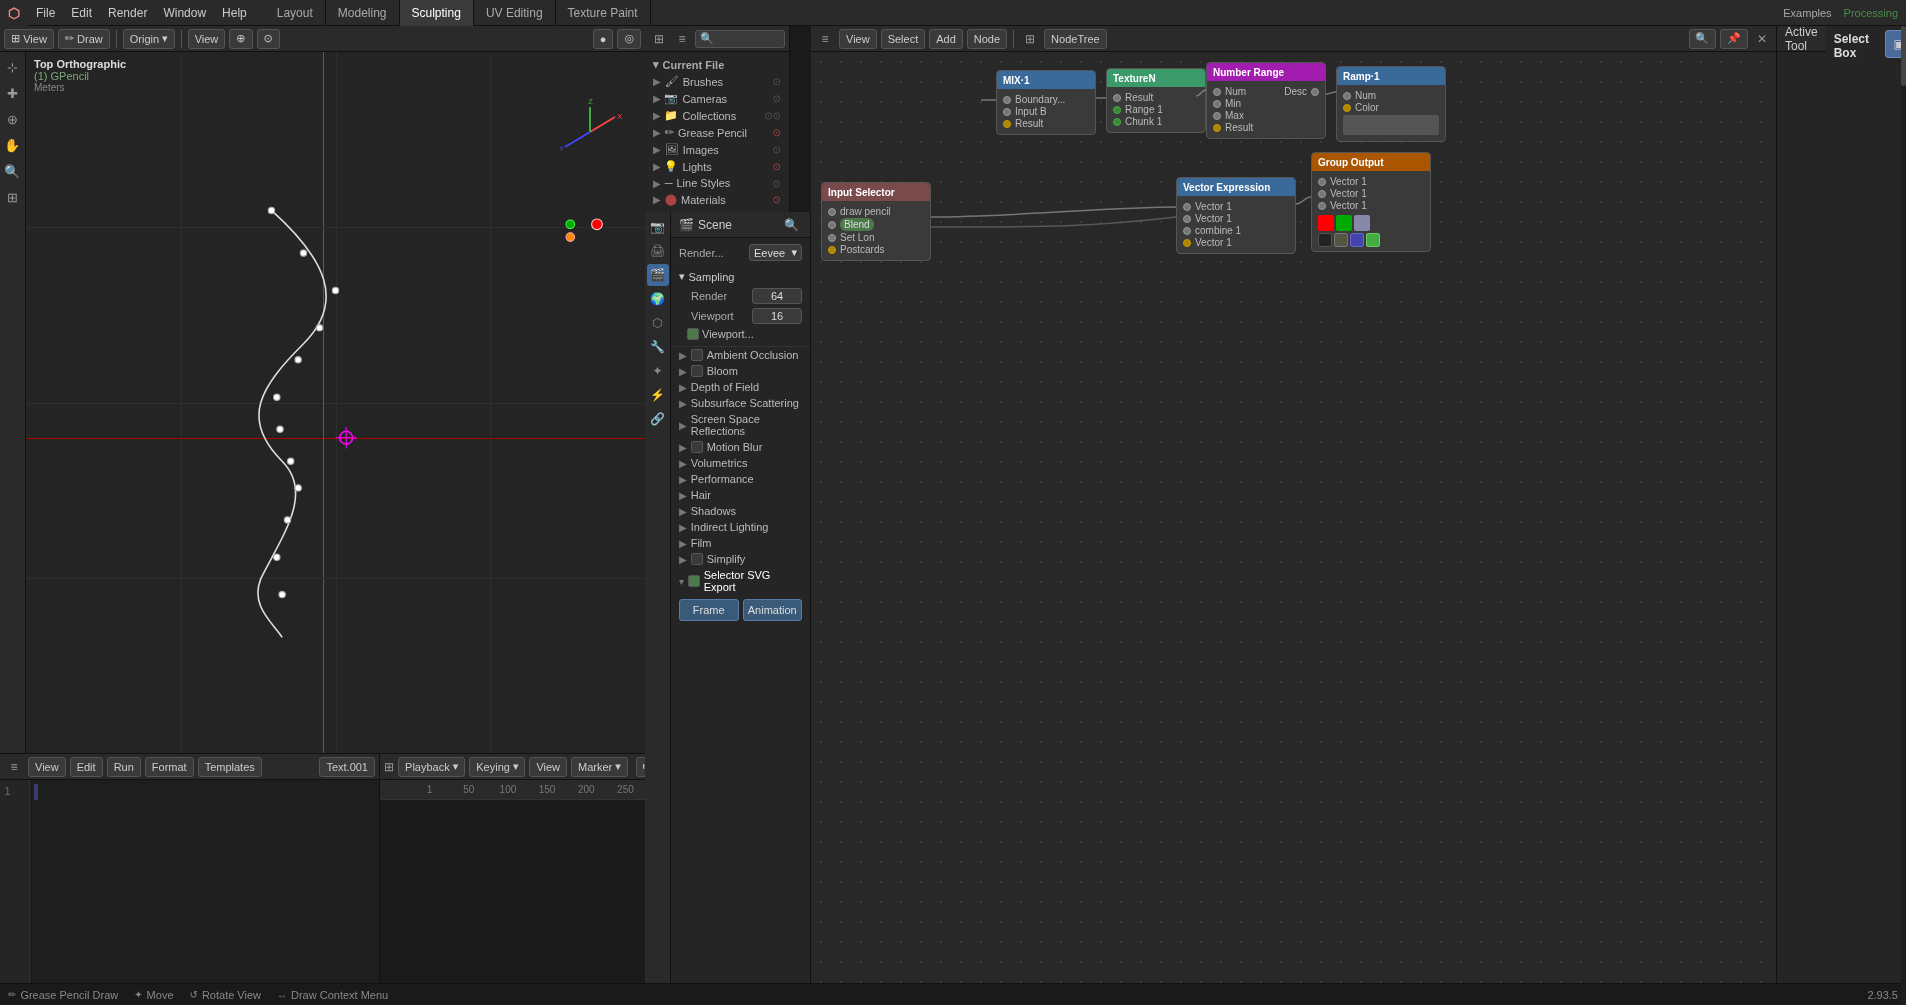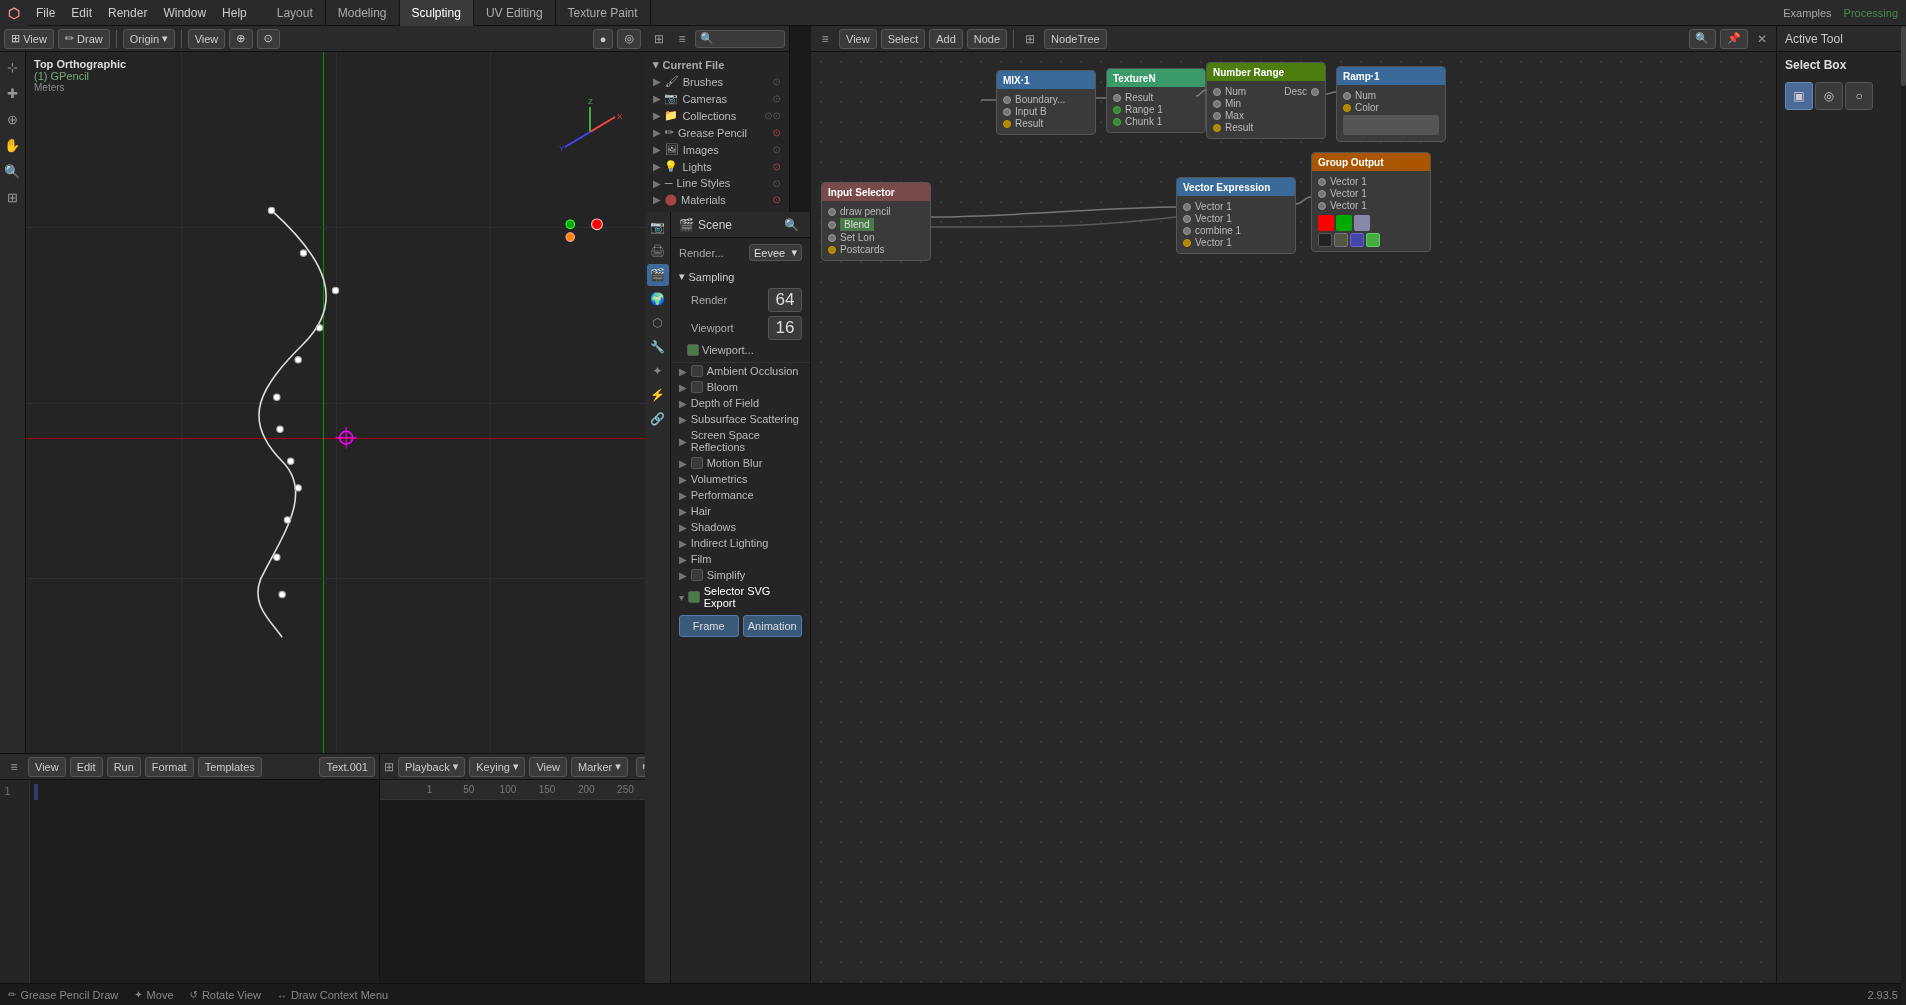--- a/index.html
+++ b/index.html
@@ -306,22 +306,22 @@
       color: #bbb;
       gap: 4px;
     }
     .props-field label { color: #aaa; flex: 1; }
     .props-field .field-val {
       background: #3a3a3a;
       border: 1px solid #555;
       border-radius: 3px;
       padding: 1px 6px;
       color: #ddd;
-      font-size: 17px;
-      width: 34px;
+      font-size: 11px;
+      width: 50px;
       text-align: center;
     }
     .checkbox {
       width: 12px;
       height: 12px;
       border: 1px solid #555;
       background: #4a7a4a;
       display: inline-block;
       border-radius: 2px;
     }
@@ -449,21 +449,21 @@
     .node-socket.gray { background: #777; border-color: #999; }
     .node-socket.orange { background: #aa5500; border-color: #cc6600; }
     .node-socket.green { background: #3a8a3a; border-color: #4aaa4a; }
 
     
     .right-panel {
       width: 130px;
       background: #252525;
       border-left: 1px solid #111;
       display: flex;
-      flex-direction: column;
+      flex-direction: row;
       flex-shrink: 0;
     }
     .right-panel-header {
       display: flex;
       align-items: center;
       background: #2a2a2a;
       height: 26px;
       border-bottom: 1px solid #111;
       padding: 0 8px;
       gap: 4px;
@@ -991,21 +991,21 @@
               <span>Range 1</span>
             </div>
           <div class="node-row">
               <span class="node-socket green"></span>
               <span>Chunk 1</span>
             </div>
         </div>
       </div>
 
       <div class="node-box" style="left:395px;top:10px;width:120px;">
-        <div class="node-header" style="background:#4d7c0f;">Number Range</div>
+        <div class="node-header" style="background:#a21caf;">Number Range</div>
         <div class="node-body">
           <div class="node-row">
               <span class="node-socket gray"></span>
               <span>Num</span>
               <span style="margin-left:auto;">Desc</span>
               <span class="node-socket gray"></span>
             </div>
           <div class="node-row">
               <span class="node-socket gray"></span>
               <span>Min</span>
@@ -1040,21 +1040,21 @@
 
       <div class="node-box" style="left:10px;top:130px;width:110px;">
         <div class="node-header" style="background:#7a4a4a;">Input Selector</div>
         <div class="node-body">
           <div class="node-row">
               <span class="node-socket gray"></span>
               <span>draw pencil</span>
             </div>
           <div class="node-row">
               <span class="node-socket gray"></span>
-            <div style="background:#4a7a4a;border-radius:0;padding:1px 4px;font-size:10px;color:#ddd;">
+            <div style="background:#4a7a4a;border-radius:6px;padding:1px 4px;font-size:10px;color:#ddd;">
               <span>Blend</span>
             </div>
           </div>
           <div class="node-row">
               <span class="node-socket gray"></span>
               <span>Set Lon</span>
             </div>
           <div class="node-row">
               <span class="node-socket yellow"></span>
               <span>Postcards</span>

